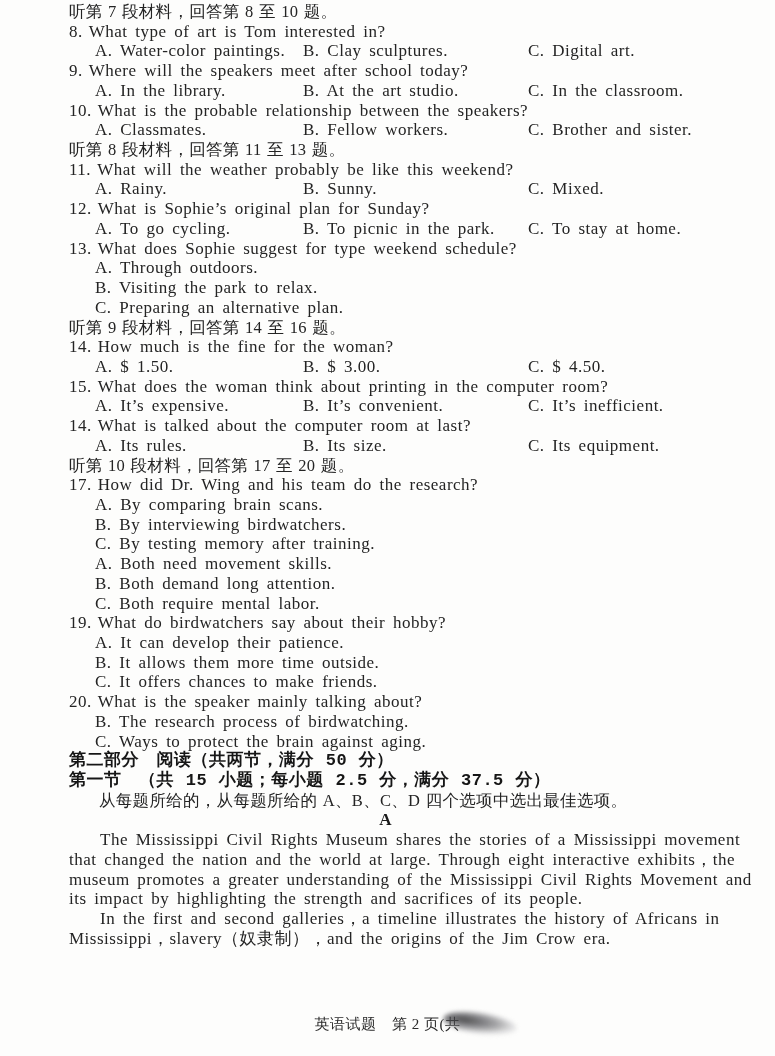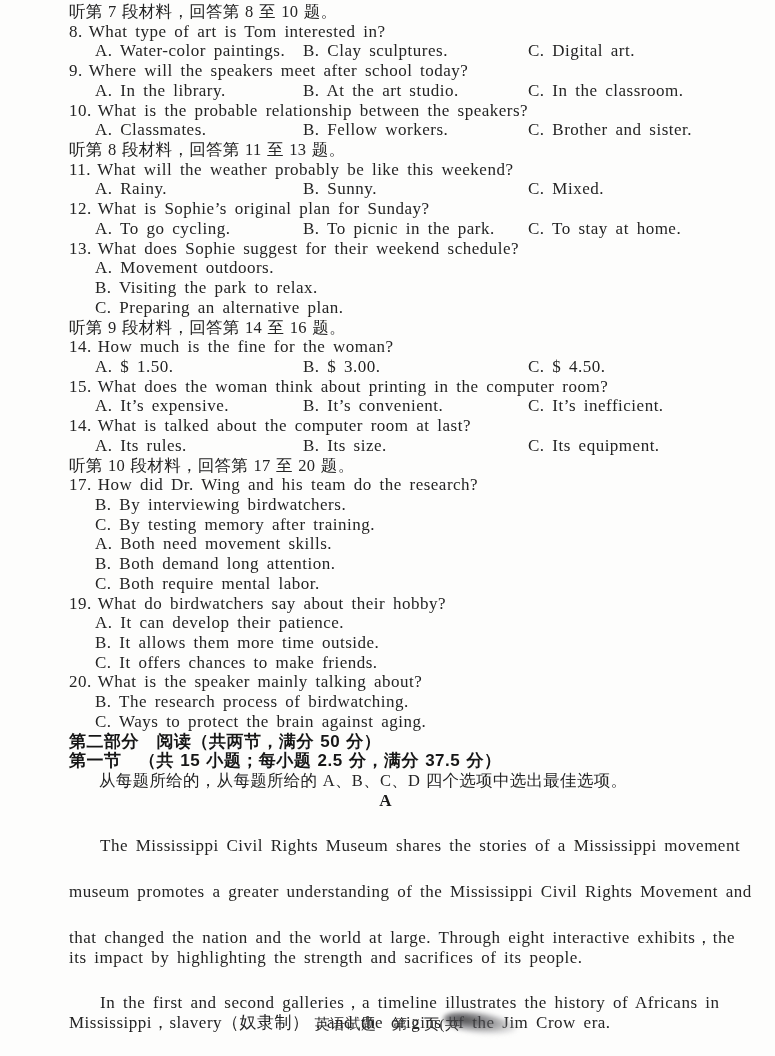--- a/index.html
+++ b/index.html
@@ -37,30 +37,30 @@
   .opt-a { position: absolute; left: 26px; }
   .opt-b { position: absolute; left: 234px; }
   .opt-c { position: absolute; left: 447px; margin-left: 12px; }
   .stack { padding-left: 26px; }
   .bold-cn {
     font-weight: 700;
     color: #161616;
     font-size: 17px;
     letter-spacing: 0.5px;
     word-spacing: 1px;
-    font-family: Liberation Sans, sans-serif;
+    font-family: Liberation Mono, monospace;
   }
   .instruction { padding-left: 30px; }
   .passage-label {
     text-align: center;
     font-weight: 700;
     letter-spacing: 0;
     color: #1a1a1a;
   }
-  .pj { text-align: justify; text-align-last: justify; margin-top: 26px; }
+  .pj { text-align: justify; text-align-last: justify; }
   .pfirst { text-indent: 31px; }
   .footer {
     position: absolute;
     top: 1013px; left: 0; width: 775px;
     text-align: center;
     font-size: 15px;
     line-height: 22px;
     letter-spacing: 0.5px;
     color: #2a2a2a;
     white-space: nowrap;
@@ -121,22 +121,22 @@
       <span class="opt-c">C. Mixed.</span>
     </div>
 
     <div class="line"><span class="qnum">12.</span><span>What is Sophie’s original plan for Sunday?</span></div>
     <div class="line">
       <span class="opt-a">A. To go cycling.</span>
       <span class="opt-b">B. To picnic in the park.</span>
       <span class="opt-c">C. To stay at home.</span>
     </div>
 
-    <div class="line"><span class="qnum">13.</span><span>What does Sophie suggest for their weekend schedule?</span></div>
-    <div class="line stack">A. Movement outdoors.</div>
+    <div class="line"><span class="qnum">13.</span><span>What does Sophie suggest for type weekend schedule?</span></div>
+    <div class="line stack">A. Through outdoors.</div>
     <div class="line stack">B. Visiting the park to relax.</div>
     <div class="line stack">C. Preparing an alternative plan.</div>
 
     <div class="line cn">听第 9 段材料，回答第 14 至 16 题。</div>
 
     <div class="line"><span class="qnum">14.</span><span>How much is the fine for the woman?</span></div>
     <div class="line">
       <span class="opt-a">A. $ 1.50.</span>
       <span class="opt-b">B. $ 3.00.</span>
       <span class="opt-c">C. $ 4.50.</span>
@@ -152,20 +152,21 @@
     <div class="line"><span class="qnum">14.</span><span>What is talked about the computer room at last?</span></div>
     <div class="line">
       <span class="opt-a">A. Its rules.</span>
       <span class="opt-b">B. Its size.</span>
       <span class="opt-c">C. Its equipment.</span>
     </div>
 
     <div class="line cn">听第 10 段材料，回答第 17 至 20 题。</div>
 
     <div class="line"><span class="qnum">17.</span><span>How did Dr. Wing and his team do the research?</span></div>
+    <div class="line stack">A. By comparing brain scans.</div>
     <div class="line stack">B. By interviewing birdwatchers.</div>
     <div class="line stack">C. By testing memory after training.</div>
 
     <div class="line stack">A. Both need movement skills.</div>
     <div class="line stack">B. Both demand long attention.</div>
     <div class="line stack">C. Both require mental labor.</div>
 
     <div class="line"><span class="qnum">19.</span><span>What do birdwatchers say about their hobby?</span></div>
     <div class="line stack">A. It can develop their patience.</div>
     <div class="line stack">B. It allows them more time outside.</div>
@@ -174,22 +175,22 @@
     <div class="line"><span class="qnum">20.</span><span>What is the speaker mainly talking about?</span></div>
     <div class="line stack">B. The research process of birdwatching.</div>
     <div class="line stack">C. Ways to protect the brain against aging.</div>
 
     <div class="line bold-cn">第二部分　阅读（共两节，满分 50 分）</div>
     <div class="line bold-cn">第一节　（共 15 小题；每小题 2.5 分，满分 37.5 分）</div>
     <div class="line cn instruction">从每题所给的，从每题所给的 A、B、C、D 四个选项中选出最佳选项。</div>
     <div class="line passage-label">A</div>
 
     <div class="line pj pfirst">The Mississippi Civil Rights Museum shares the stories of a Mississippi movement</div>
+    <div class="line pj">that changed the nation and the world at large. Through eight interactive exhibits，the</div>
     <div class="line pj">museum promotes a greater understanding of the Mississippi Civil Rights Movement and</div>
-    <div class="line pj">that changed the nation and the world at large. Through eight interactive exhibits，the</div>
     <div class="line">its impact by highlighting the strength and sacrifices of its people.</div>
 
     <div class="line pj pfirst">In the first and second galleries，a timeline illustrates the history of Africans in</div>
     <div class="line">Mississippi，slavery（奴隶制），and the origins of the Jim Crow era.</div>
 
   </div>
 
   <div class="footer">
     <span class="footer-inner"><span>英语试题　第 2 页(共</span><span class="smudge"></span></span>
   </div>

